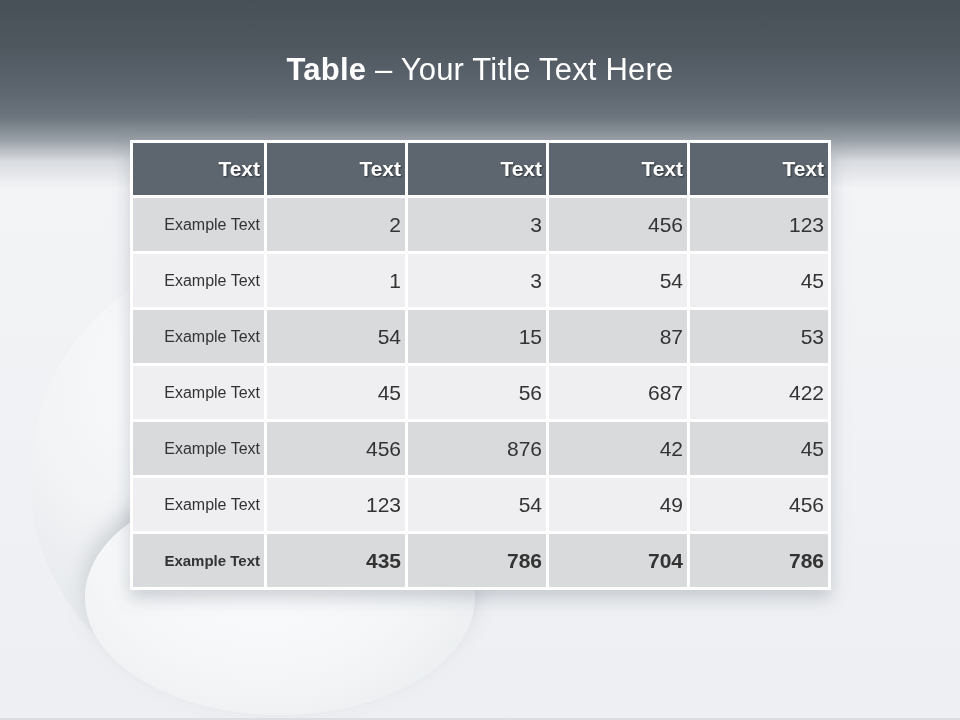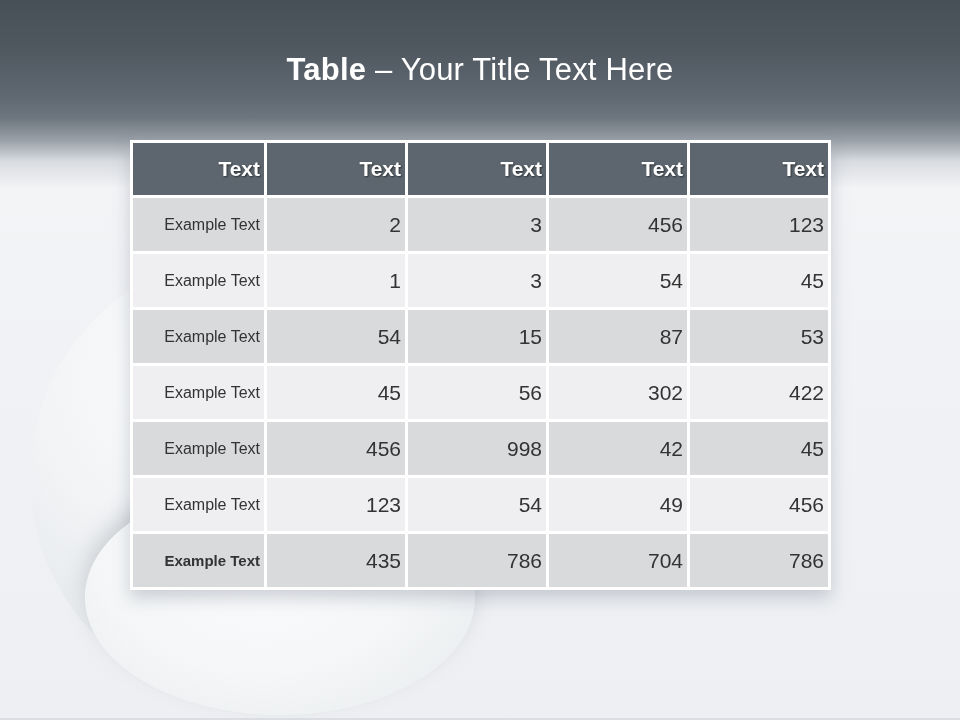--- a/index.html
+++ b/index.html
@@ -88,21 +88,21 @@
   }
   .data-table tbody td {           
     font-size: 21px;
     font-weight: 400;
   }
   .data-table tbody tr:nth-child(odd)  th,
   .data-table tbody tr:nth-child(odd)  td { background: var(--row-odd); }
   .data-table tbody tr:nth-child(even) th,
   .data-table tbody tr:nth-child(even) td { background: var(--row-even); }
   .data-table tbody tr.total-row th { font-weight: 700; font-size: 15px; }
-  .data-table tbody tr.total-row td { font-weight: 400; }
+  .data-table tbody tr.total-row td { font-weight: 700; }
 
   .bottom-edge {
     position: absolute; left: 0; bottom: 0;
     width: 960px; height: 2px;
     background: #dadde2;
   }
 </style>
 </head>
 <body style="--banner-dark: #474f57; --banner-mid: #6d767e; --header-bg: #5d666e; --row-odd: #d9dadc; --row-even: #efeff1; --cell-text: #333333; --page-bg-top: #f4f5f7; --page-bg-bottom: #edeff2;">
 
@@ -149,27 +149,27 @@
         <th>Example Text</th>
         <td>54</td>
         <td>15</td>
         <td>87</td>
         <td>53</td>
       </tr>
       <tr>
         <th>Example Text</th>
         <td>45</td>
         <td>56</td>
-        <td>302</td>
+        <td>687</td>
         <td>422</td>
       </tr>
       <tr>
         <th>Example Text</th>
         <td>456</td>
-        <td>998</td>
+        <td>876</td>
         <td>42</td>
         <td>45</td>
       </tr>
       <tr>
         <th>Example Text</th>
         <td>123</td>
         <td>54</td>
         <td>49</td>
         <td>456</td>
       </tr>

